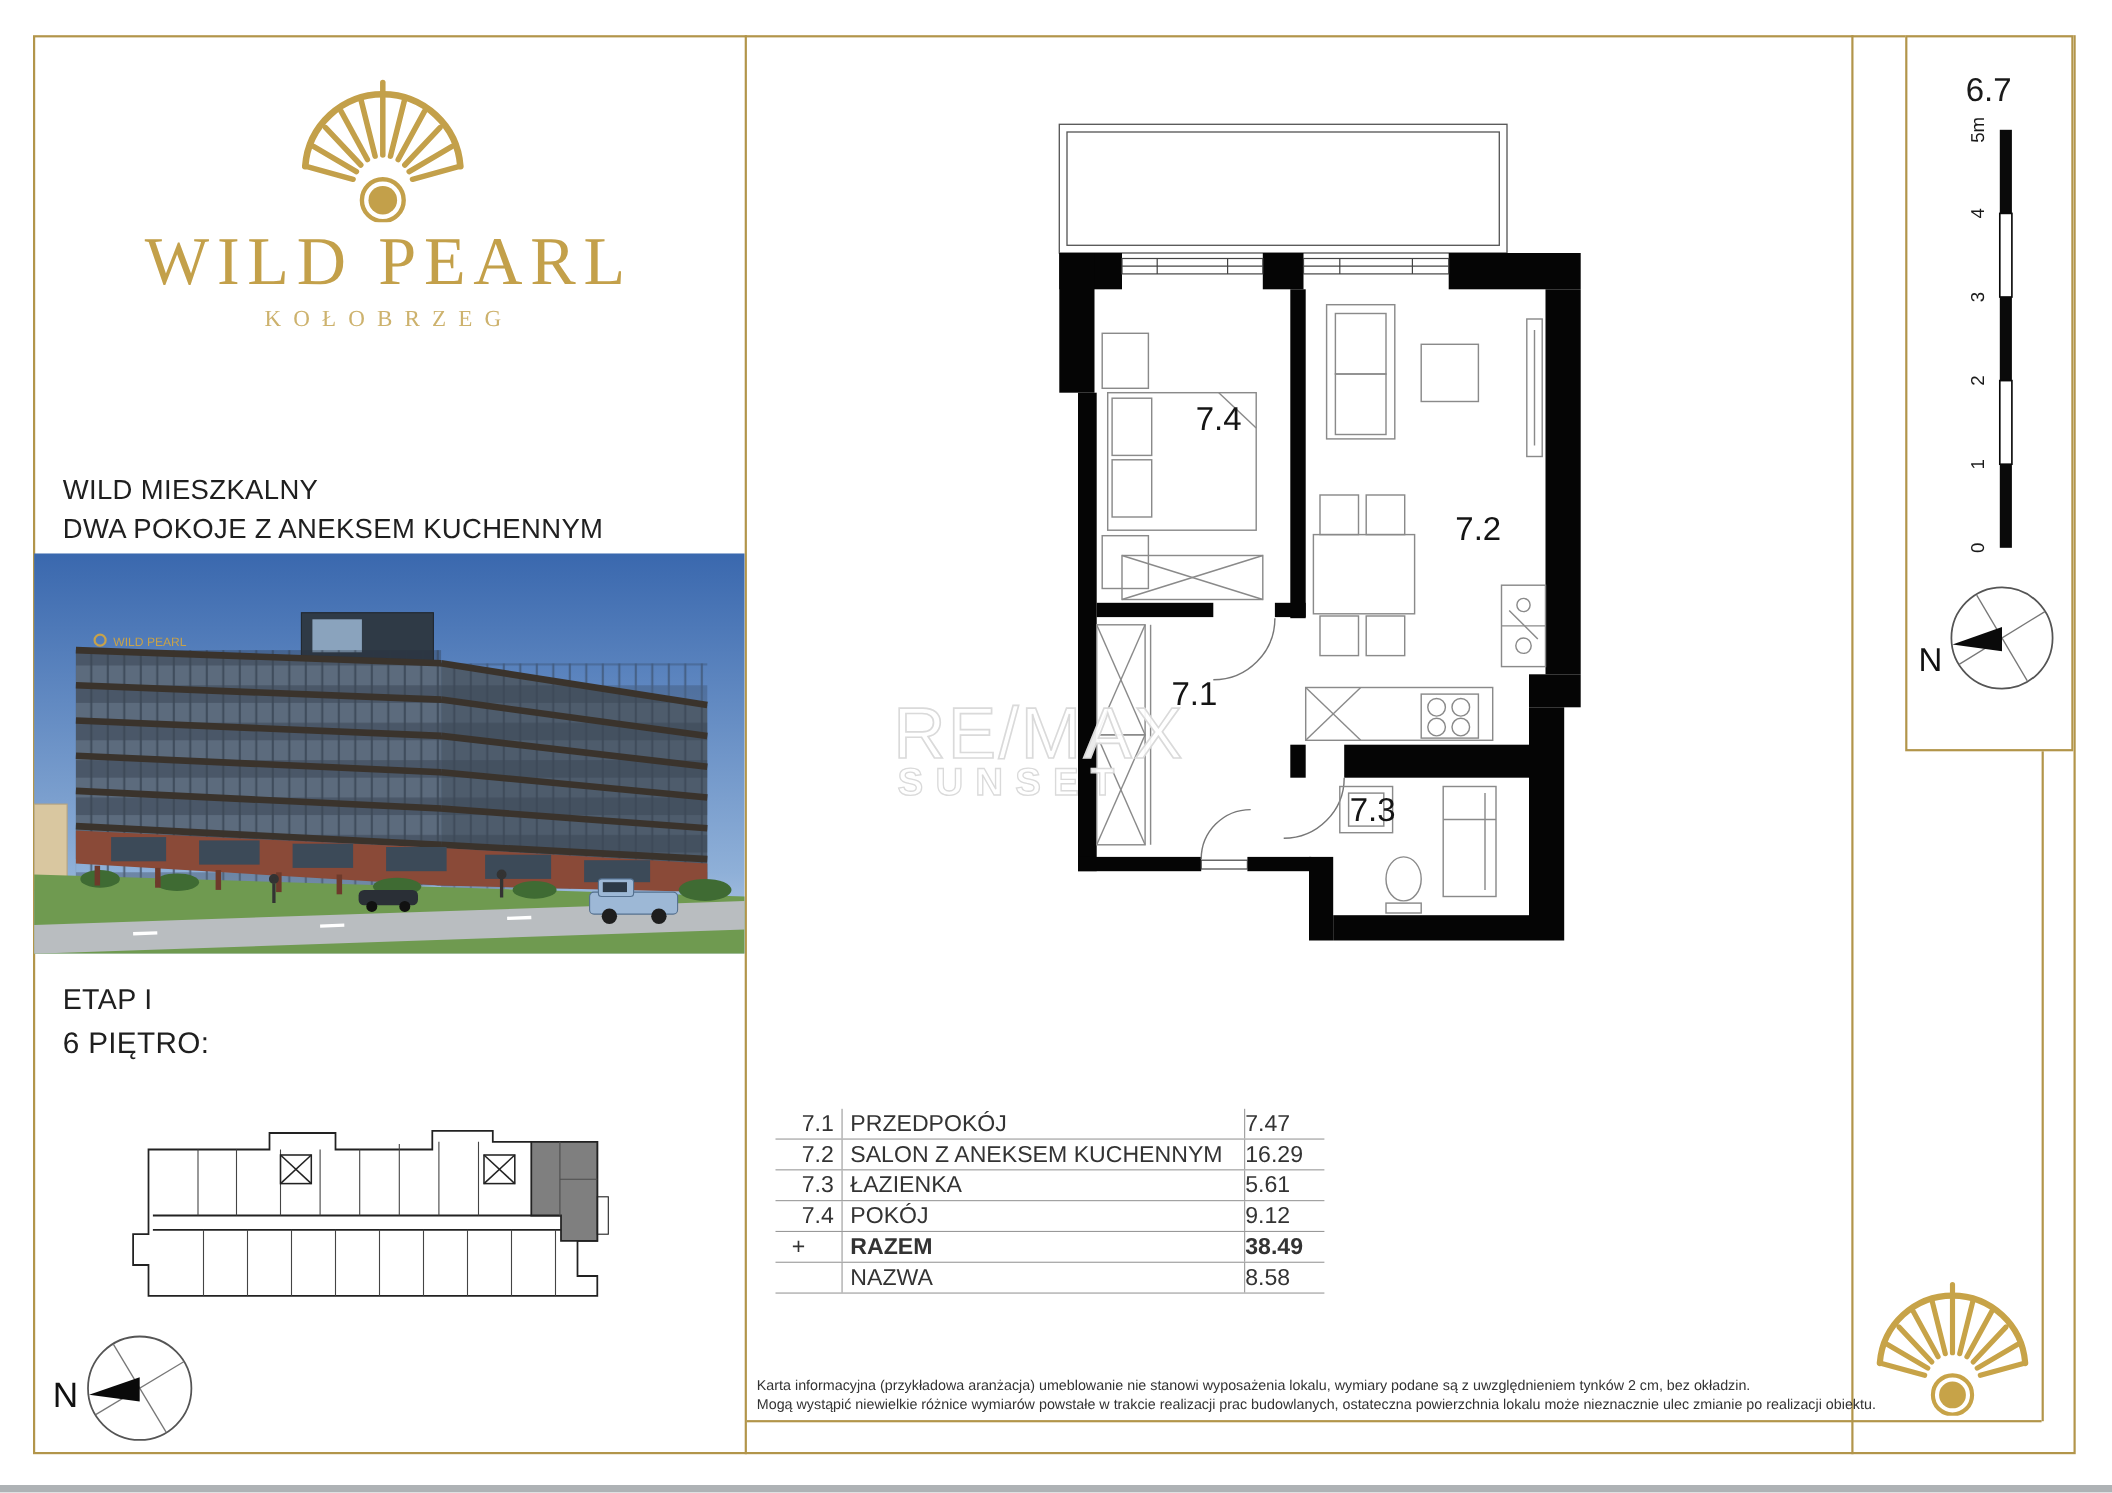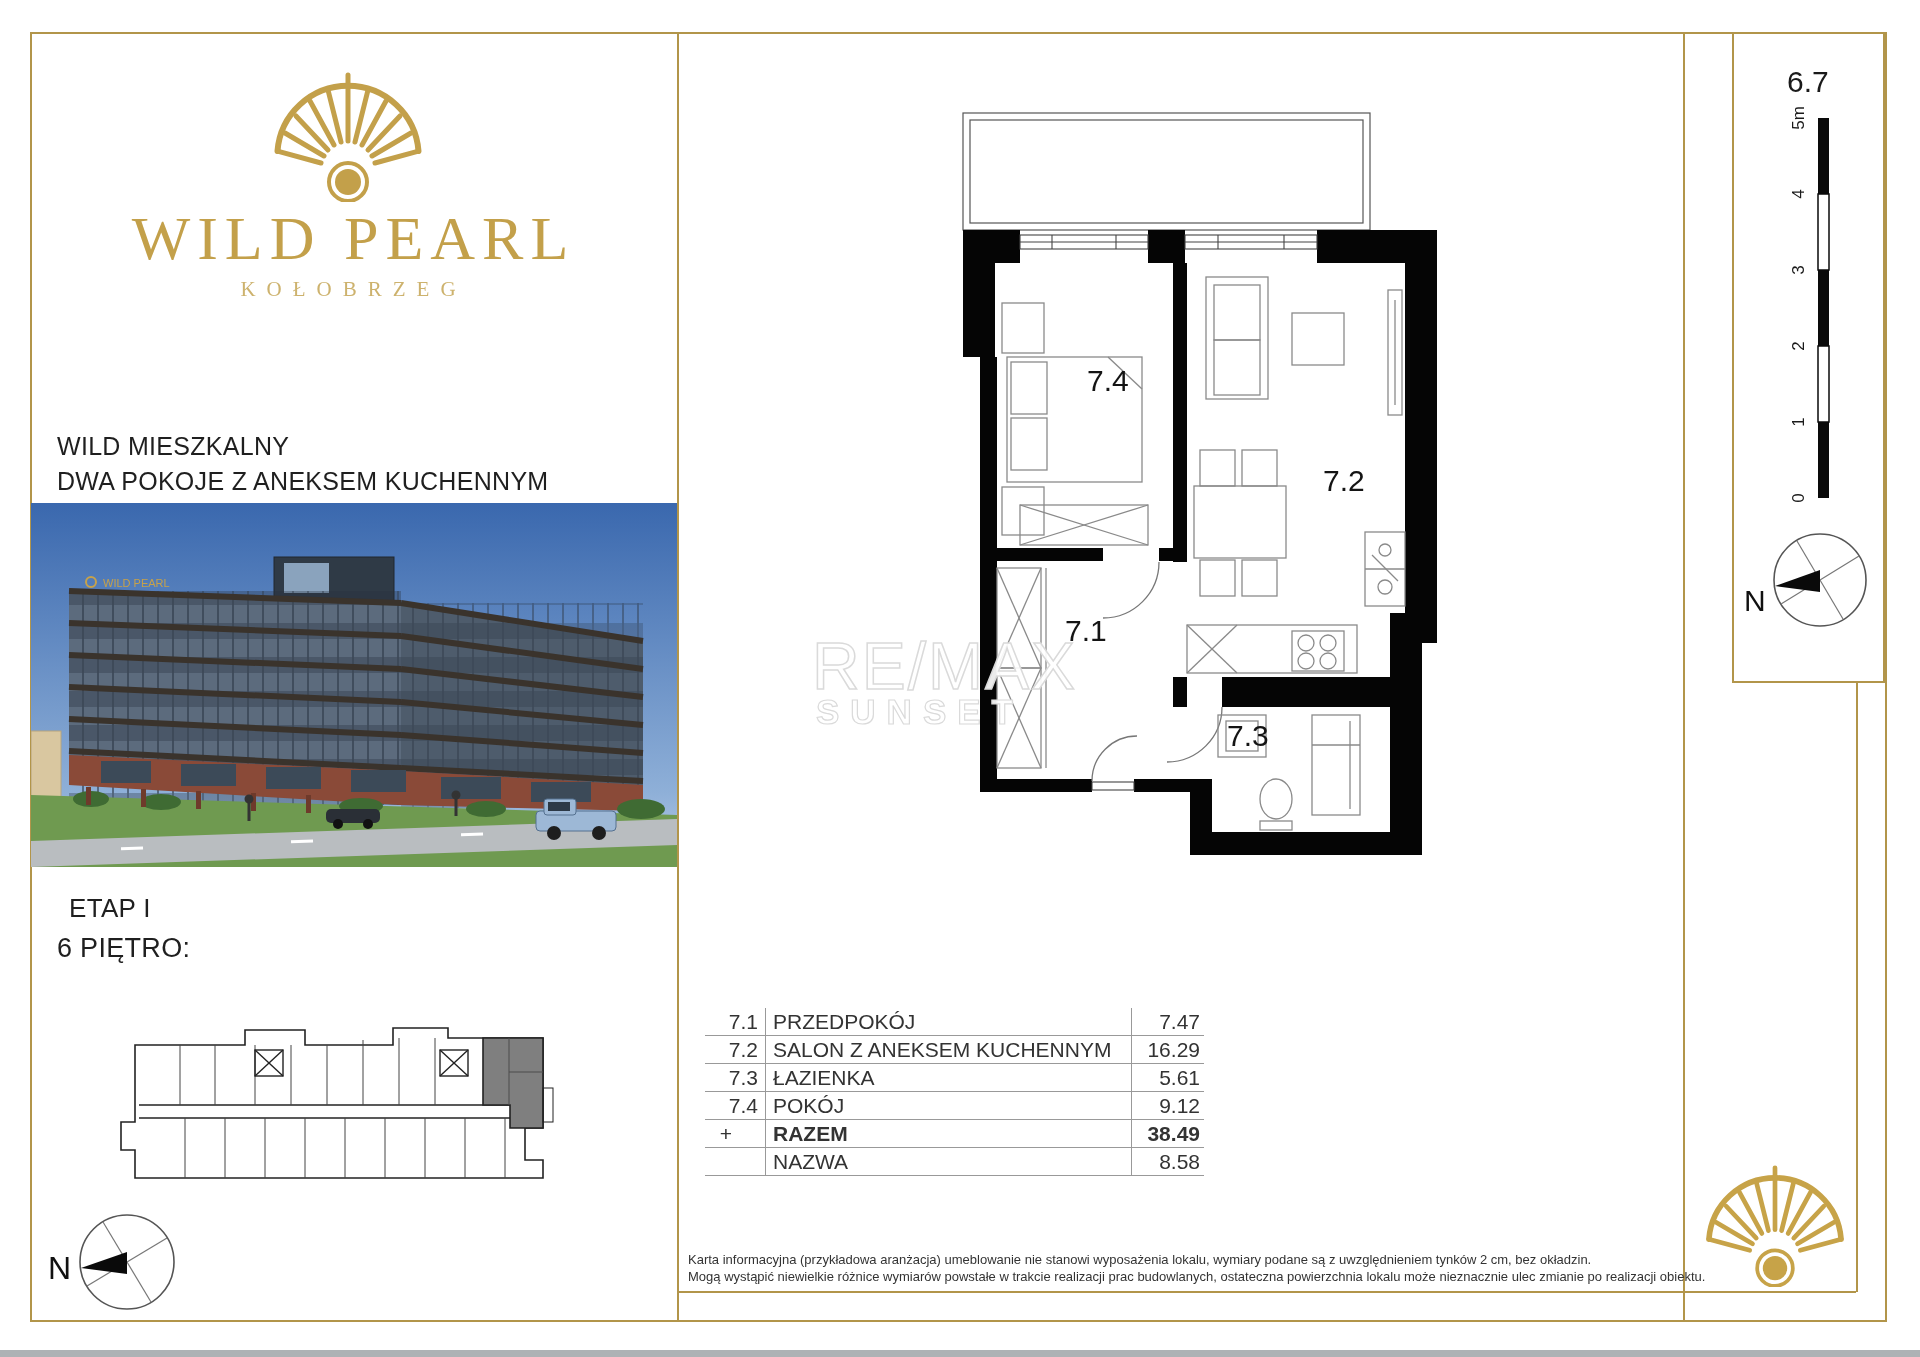--- a/index.html
+++ b/index.html
@@ -21,21 +21,21 @@
   #wm1{left:812px;top:628px;font-size:66px;font-weight:normal;letter-spacing:2px;
        color:rgba(255,255,255,0.92);-webkit-text-stroke:1.5px #dadada;z-index:6;}
   #wm2{left:816px;top:692px;font-size:35px;font-weight:bold;letter-spacing:11px;
        color:rgba(255,255,255,0.92);-webkit-text-stroke:1.2px #dadada;z-index:6;text-align:center;}
   
   #room-table{left:705px;top:1008px;width:499px;font-size:21px;color:#333;}
   .trow{display:grid;grid-template-columns:61px 366px 72px;border-bottom:1px solid #999;align-items:center;height:27px;}
   .trow.head{height:33px;font-size:21px;}
   .trow .c1{text-align:right;padding-right:7px;border-right:1px solid #999;height:100%;display:flex;align-items:center;justify-content:flex-end;}
   .trow .c2{padding-left:7px;border-right:1px solid #999;height:100%;display:flex;align-items:center;}
-  .trow .c3{text-align:right;padding-right:4px;}
+  .trow .c3{padding-right:4px;}
   .trow.head .c3{text-align:center;padding-right:0;}
   .trow.total .c2,.trow.total .c3{font-weight:bold;}
   .trow.total .c1{justify-content:center;padding-right:18px;}
   
   #footer-note{left:688px;top:1251px;width:1160px;font-size:13px;line-height:17px;color:#333;}
   
   #scalebar-title{font-size:30px;fill:#1a1a1a;font-family:"Liberation Sans","DejaVu Sans",sans-serif;}
   .tick{font-size:17px;fill:#1a1a1a;font-family:"Liberation Sans","DejaVu Sans",sans-serif;}
   .compass-n{position:absolute;font-size:32px;color:#111;}
   
@@ -170,21 +170,21 @@
         <circle cx="337" cy="321" r="5" fill="#111"></circle>
     </g>
     <g stroke="#333" stroke-width="3">
       <line x1="218" y1="300" x2="218" y2="318"></line>
         <circle cx="218" cy="296" r="3" fill="#333"></circle>
       <line x1="425" y1="296" x2="425" y2="313"></line>
         <circle cx="425" cy="292" r="3" fill="#333"></circle>
     </g>
   </svg>
 
-  <div class="abs listing-line" style="top:893px;font-size:26px;margin-left:12px;">ETAP I</div>
+  <div class="abs listing-line" style="top:893px;font-size:26px;">ETAP I</div>
   <div class="abs listing-line" style="top:933px;font-size:27px;">6 PIĘTRO:</div>
 
   <svg class="abs" style="left:95px;top:1010px;" width="465" height="190" viewBox="0 0 465 190">
     <g fill="none" stroke="#222" stroke-width="1.6">
       <path d="M40,35 H150 V20 H210 V35 H298 V18 H353 V28 H388 V28 H448 V118 H430 V150 H448 V168 H40 V140 H26 V112 H40 Z"></path>
       <line x1="44" y1="95" x2="444" y2="95"></line>
       <line x1="44" y1="108" x2="444" y2="108"></line>
     </g>
     <g fill="none" stroke="#444" stroke-width="1">
       <line x1="85" y1="35" x2="85" y2="95"></line>

